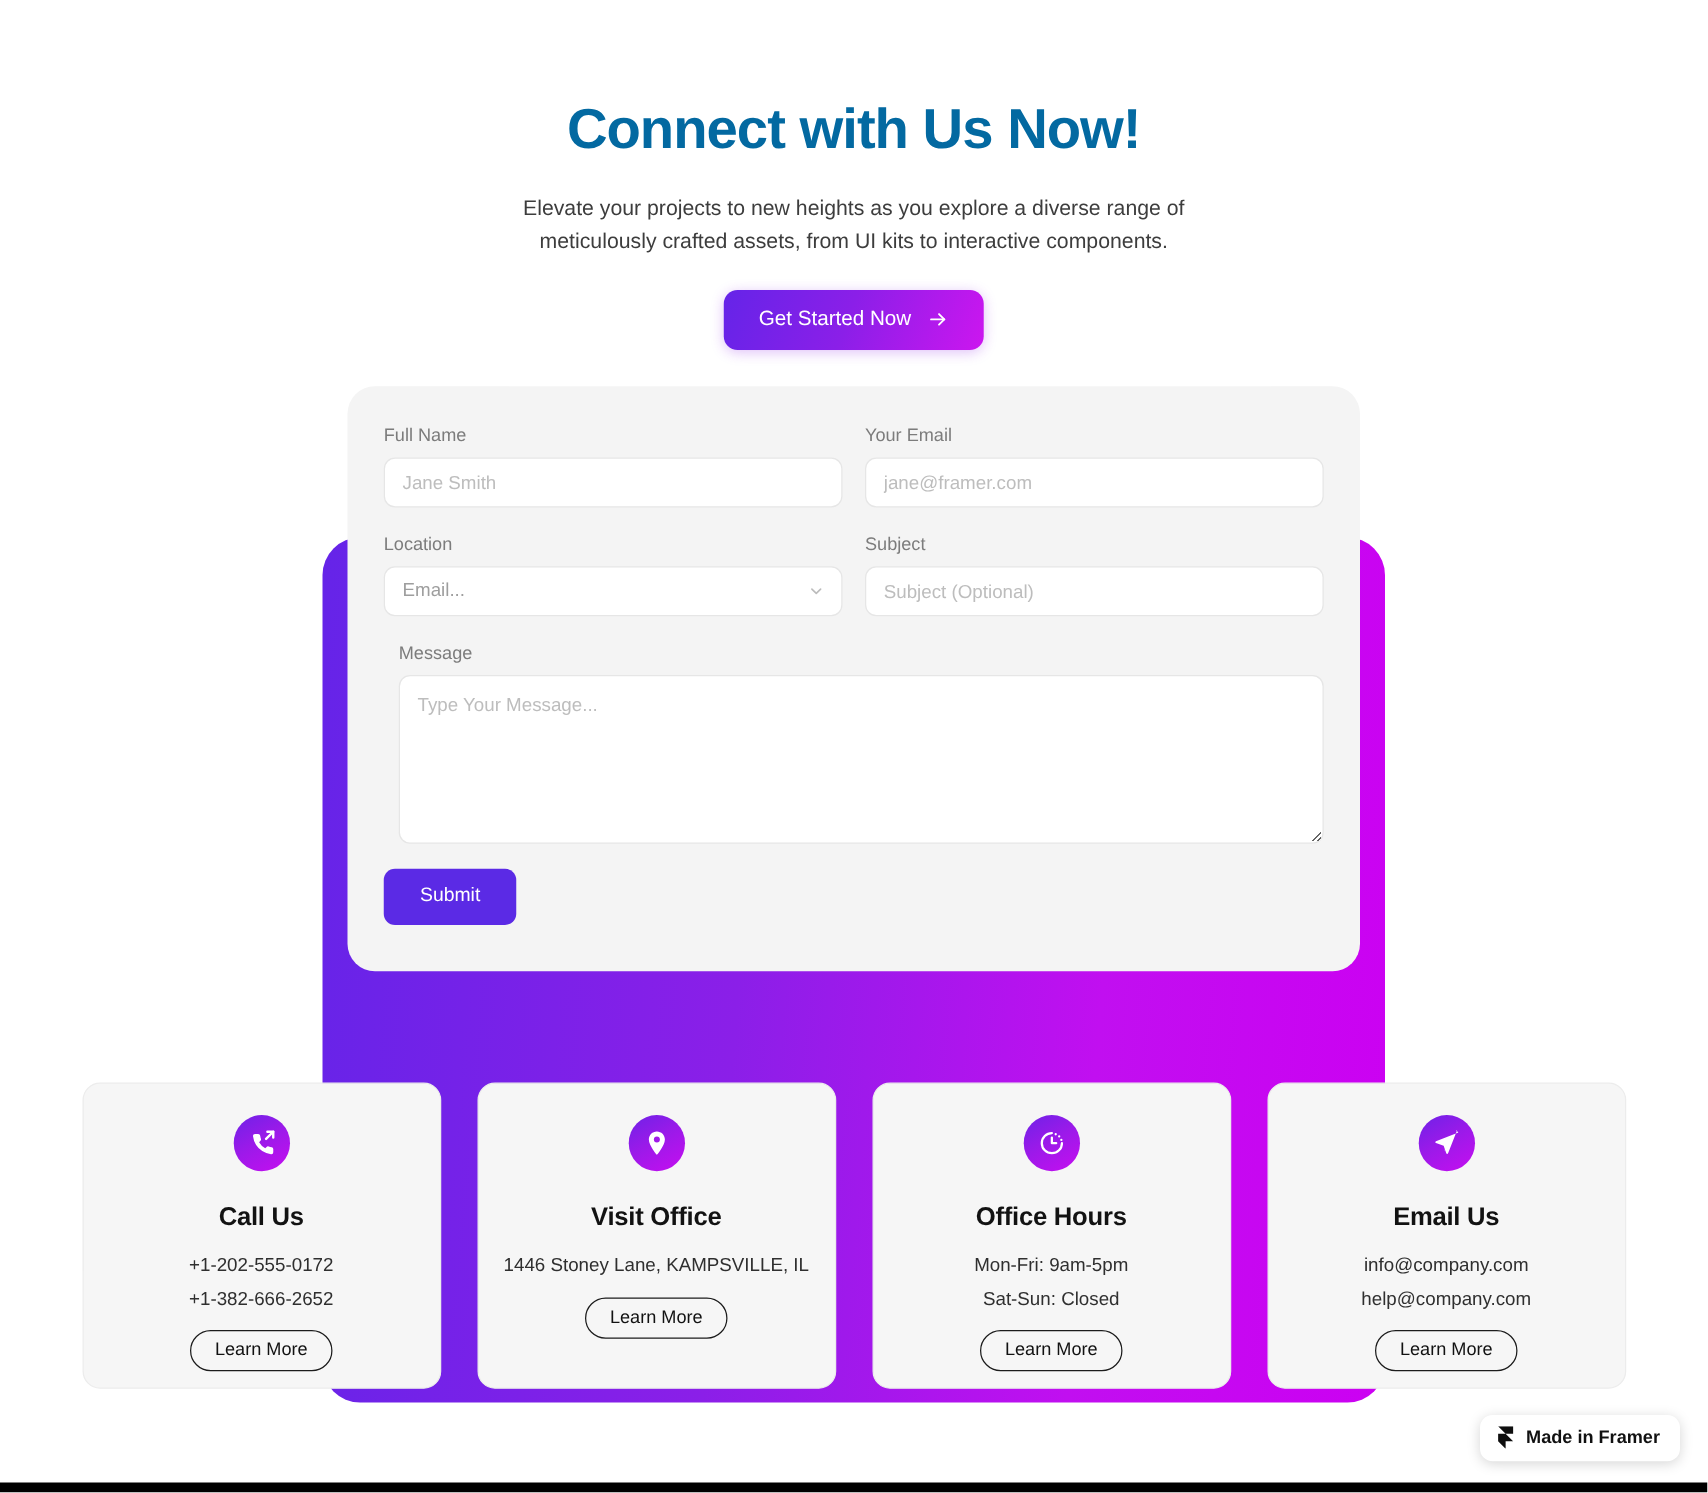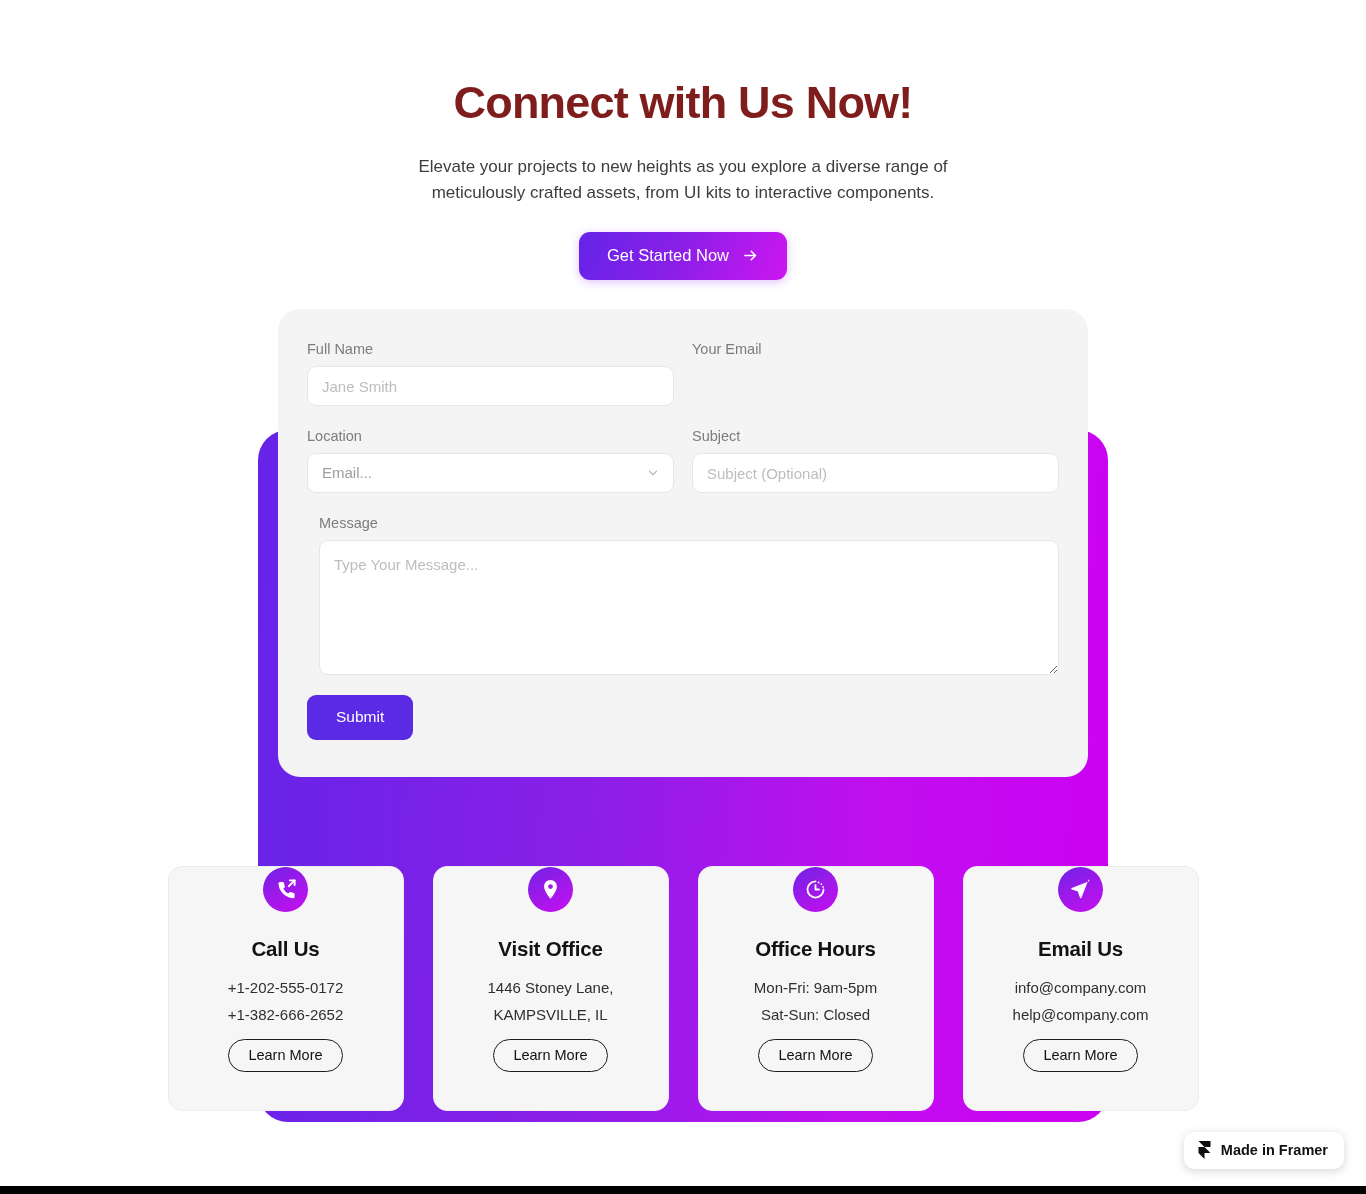--- a/index.html
+++ b/index.html
@@ -21,21 +21,21 @@
 
   
   .hero {
     padding-top: 78px;
     text-align: center;
   }
   .hero-title {
     font-size: 45px;
     line-height: 1.12;
     font-weight: 700;
-    color: #7f1d1d;
+    color: #0369a1;
     letter-spacing: -0.8px;
   }
   .hero-sub {
     margin: 26px auto 0;
     width: 580px;
     font-size: 17px;
     line-height: 1.52;
     color: #3d3d3d;
     font-weight: 400;
   }
@@ -162,28 +162,29 @@
   .cards {
     position: absolute;
     left: 0;
     top: 866px;
     width: 1366px;
     display: flex;
     justify-content: center;
     gap: 29px;
   }
   .c-card {
-    width: 236px;
+    width: 287px;
     height: 245px;
     background: #f6f6f6;
     border: 1px solid #ececec;
     border-radius: 14px;
     display: flex;
     flex-direction: column;
     align-items: center;
+    padding-top: 25px;
   }
   .c-icon {
     width: 45px;
     height: 45px;
     border-radius: 50%;
     background: linear-gradient(150deg, #6e22e7 0%, #9a1ae9 45%, #c60ef0 100%);
     display: flex;
     align-items: center;
     justify-content: center;
     flex: none;
@@ -269,20 +270,21 @@
     <div class="glow"></div>
 
     <div class="form-card">
       <div class="grid2">
         <div class="field">
           <label class="field-label">Full Name</label>
           <input class="text-input" type="text" placeholder="Jane Smith" style="">
         </div>
         <div class="field">
           <label class="field-label">Your Email</label>
+          <input class="text-input" type="email" placeholder="jane@framer.com" style="">
         </div>
       </div>
 
       <div class="grid2">
         <div class="field">
           <label class="field-label">Location</label>
           <div class="select-wrap">
             <div class="select-box">Email...</div>
             <span>
               <svg class="chev" viewBox="0 0 24 24" fill="none" stroke="#bcbcbc" stroke-width="2.2" stroke-linecap="round" stroke-linejoin="round">

